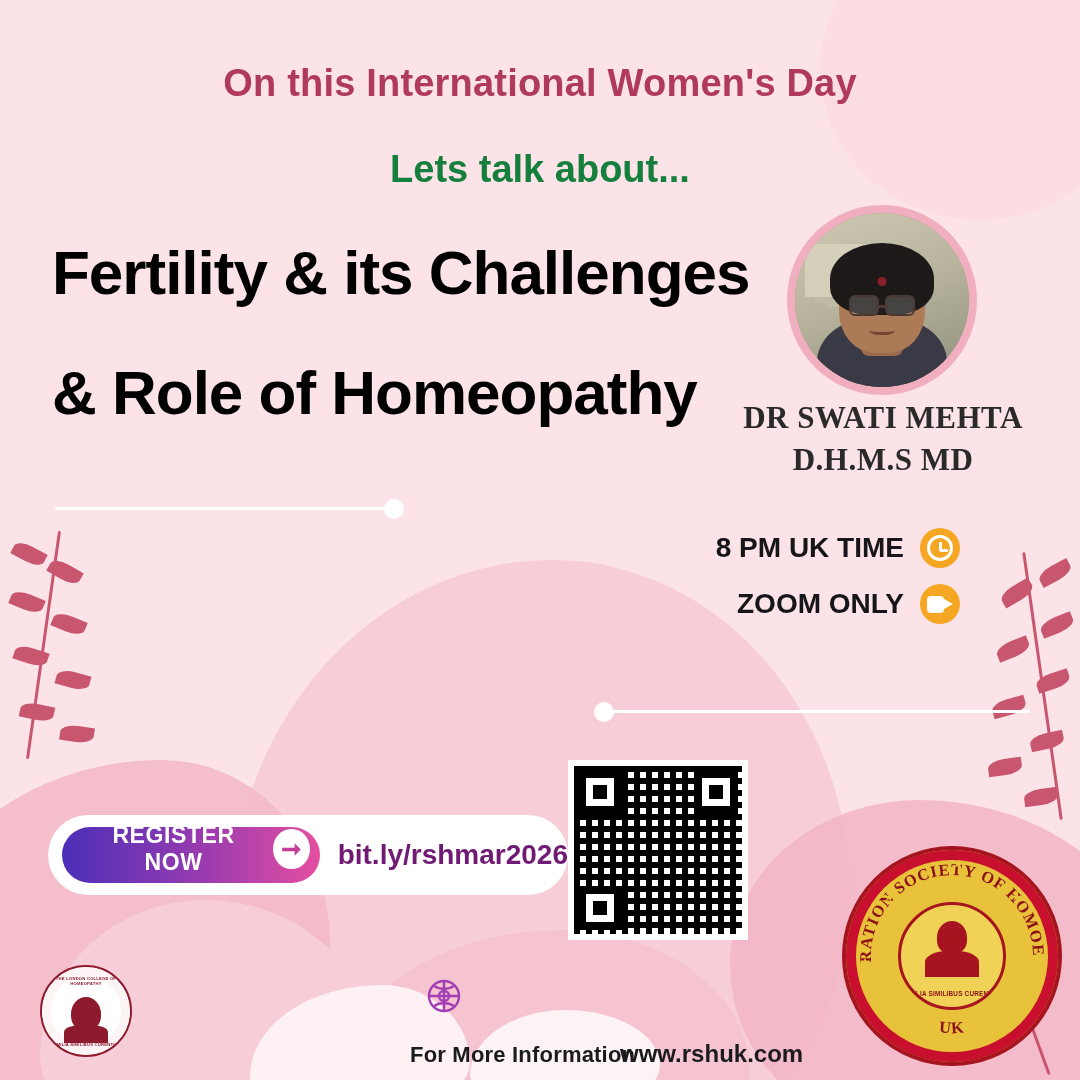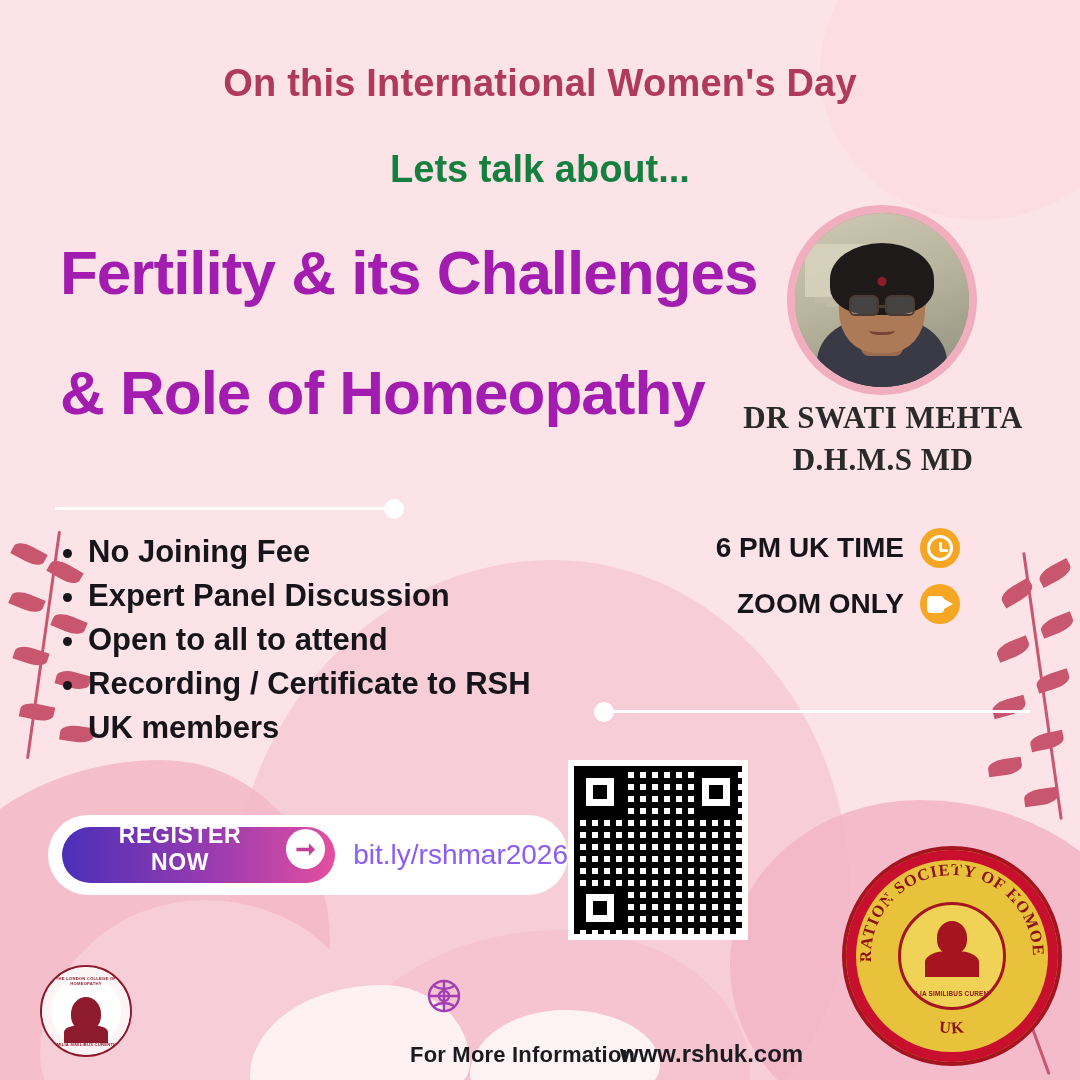--- a/index.html
+++ b/index.html
@@ -106,22 +106,22 @@
   .kicker2 {
     position: absolute;
     left: 0; right: 0; top: 148px;
     text-align: center;
     color: #15803d;
     font-weight: 700;
     font-size: 38px;
   }
   .title1, .title2 {
     position: absolute;
-    left: 60px;
-    color: #a21caf;
+    left: 52px;
+    color: #000000;
     font-weight: 700;
     font-size: 62px;
     letter-spacing: -1px;
     line-height: 1.05;
   }
   .title1 { top: 240px; }
   .title2 { top: 360px; }
 
   
   .speaker-photo-ring {
@@ -419,22 +419,22 @@
     width: 40px; height: 40px;
     border-radius: 50%;
     background: #ffffff;
     display: flex; align-items: center; justify-content: center;
     color: #c13f97;
     font-size: 24px;
     font-weight: 700;
     line-height: 1;
   }
   .register-link {
-    color: #8b5cf6;
-    font-weight: 400;
+    color: #701a75;
+    font-weight: 700;
     font-size: 28px;
   }
 
   
   .lch-logo {
     position: absolute;
     left: 40px; top: 965px;
     width: 92px; height: 92px;
     border-radius: 50%;
     background: #fff;
@@ -634,30 +634,24 @@
   <div class="speaker-name l2">D.H.M.S MD</div>
   <div class="speaker-name l1">DR SWATI MEHTA</div>
 
   <div class="divider divider-top">
     <span class="dot"></span>
   </div>
   <div class="divider divider-bottom">
     <span class="dot"></span>
   </div>
 
-  <ul class="bullets">
-    <li>No Joining Fee</li>
-    <li>Expert Panel Discussion</li>
-    <li>Open to all to attend</li>
-    <li>Recording / Certificate to RSH UK members</li>
-  </ul>
 
   <div class="details">
     <div class="detail-row">
-      <span class="detail-text">6 PM UK TIME</span>
+      <span class="detail-text">8 PM UK TIME</span>
       <span class="icon-badge round">
           <span class="clock-glyph"></span>
         </span>
     </div>
     <div class="detail-row">
       <span class="detail-text">ZOOM ONLY</span>
       <span class="icon-badge round">
           <span class="cam-glyph"></span>
         </span>
     </div>

